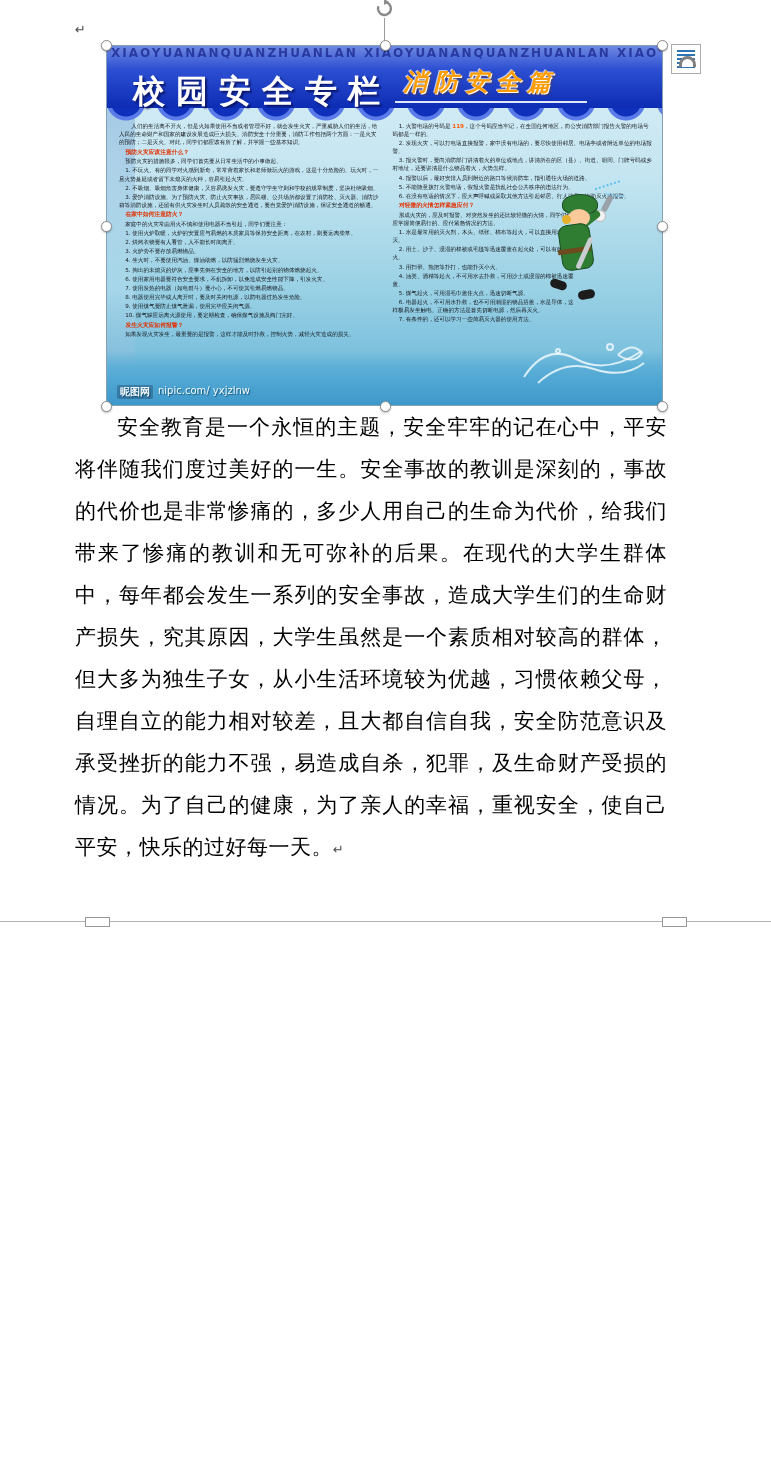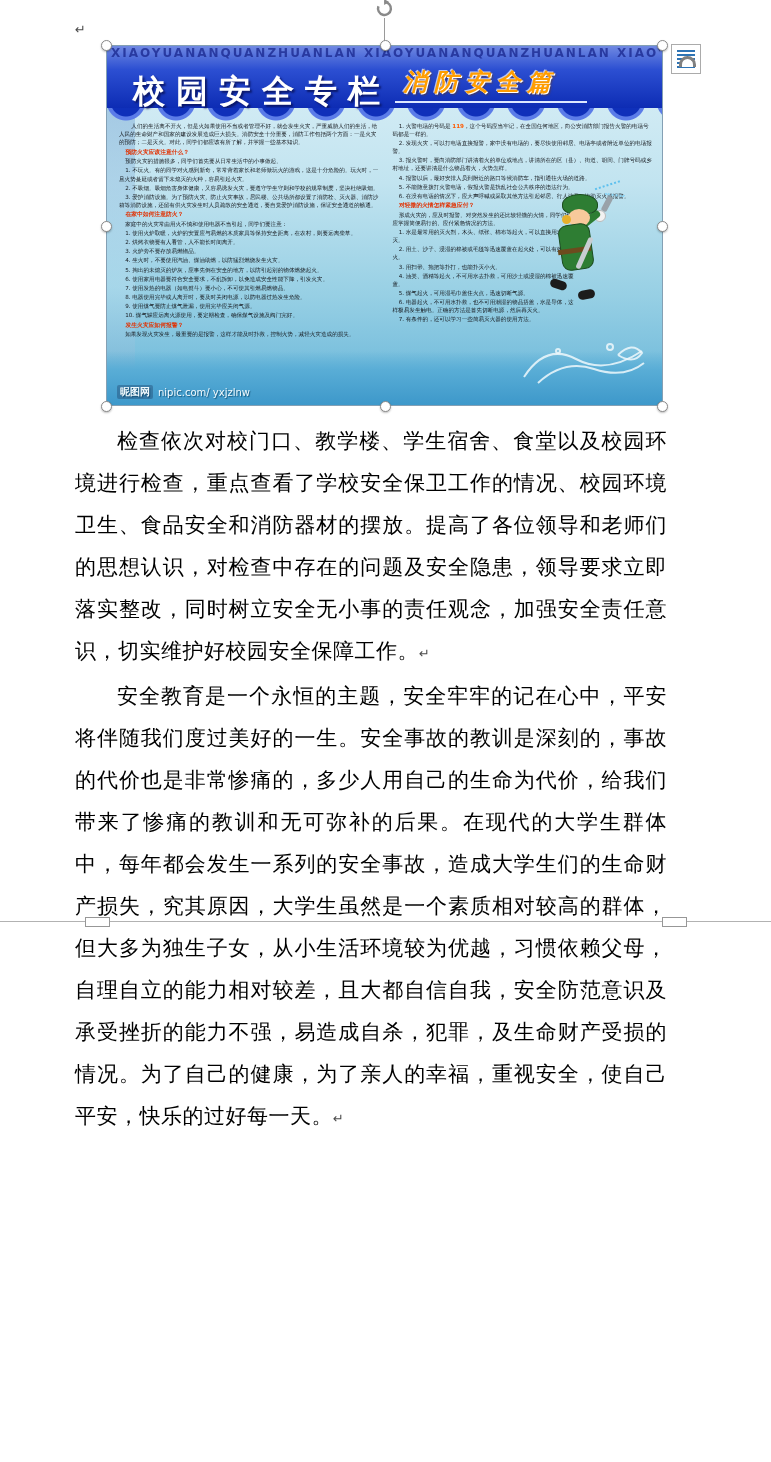--- a/index.html
+++ b/index.html
@@ -37,21 +37,21 @@
     font-family:"DejaVu Sans",sans-serif;font-size:5.6px;line-height:8.1px;color:#15181d;}
   .col{flex:1;min-width:0;}
   .tiny{margin:0 0 1px;text-indent:1.1em;}
   .tiny-indent2{margin:0 0 1px;text-indent:2.2em;}
   .red-head{margin:1.5px 0;text-indent:1.1em;color:#e23000;font-weight:bold;font-size:5.8px;}
   .hl-119{color:#ff5a00;font-weight:bold;}
   .sec-clear{padding-right:78px;}
   .water{position:absolute;left:0;right:0;bottom:0;height:54px;
     background:linear-gradient(180deg,rgba(101,180,216,0) 0%,#59add6 35%,#3d98ca 100%);}
   .swirl{position:absolute;right:12px;bottom:14px;}
-  .credit{position:absolute;left:10px;bottom:6px;display:flex;gap:5px;align-items:center;
+  .credit{position:absolute;left:10px;bottom:6px;display:flex;gap:5px;
     font-family:"DejaVu Sans",sans-serif;font-size:10px;color:#f2fafd;text-shadow:1px 1px 1px rgba(0,55,90,.7);}
   .credit .logo{font-weight:bold;background:rgba(30,65,105,.4);padding:0 3px;border-radius:2px;}
 
   
   .fireman{position:absolute;right:38px;top:138px;width:82px;height:122px;}
   .fm{position:absolute;}
   .fm-spray1{right:2px;top:0;width:26px;height:10px;border-top:2px dotted #5ec0ee;transform:rotate(-18deg);}
   .fm-spray2{right:0;top:10px;width:20px;height:8px;border-top:2px dotted #8ed5f4;transform:rotate(8deg);}
   .fm-nozzle{right:14px;top:12px;width:6px;height:16px;background:#99a2a9;transform:rotate(28deg);border-radius:2px;}
   .fm-glove{right:18px;top:26px;width:10px;height:10px;background:#f2f2f2;border:1px solid #bbb;border-radius:50%;}
@@ -206,21 +206,20 @@
     <div class="handle h-bc"></div>
     <div class="handle h-br"></div>
 
     <div class="layout-btn">
       <div class="lo-lines">
         <div class="lo-arch"></div>
       </div>
     </div>
   </div>
 
-  <p class="para" style="margin-top:14px;"><span>检查依次对校门口、教学楼、学生宿舍、食堂以及校园环境进行检查，重点查看了学校安全保卫工作的情况、校园环境卫生、食品安全和消防器材的摆放。提高了各位领导和老师们的思想认识，对检查中存在的问题及安全隐患，领导要求立即落实整改，同时树立安全无小事的责任观念，加强安全责任意识，切实维护好校园安全保障工作。</span><span class="pilcrow">↵</span></p>
 
 
   <p class="para"><span>安全教育是一个永恒的主题，安全牢牢的记在心中，平安将伴随我们度过美好的一生。安全事故的教训是深刻的，事故的代价也是非常惨痛的，多少人用自己的生命为代价，给我们带来了惨痛的教训和无可弥补的后果。在现代的大学生群体中，每年都会发生一系列的安全事故，造成大学生们的生命财产损失，究其原因，大学生虽然是一个素质相对较高的群体，但大多为独生子女，从小生活环境较为优越，习惯依赖父母，自理自立的能力相对较差，且大都自信自我，安全防范意识及承受挫折的能力不强，易造成自杀，犯罪，及生命财产受损的情况。为了自己的健康，为了亲人的幸福，重视安全，使自己平安，快乐的过好每一天。</span><span class="pilcrow">↵</span></p>
 
 </div>
 
 <div class="page-divider">
   <div class="margin-box mb-left"></div>
   <div class="margin-box mb-right"></div>
 </div>

